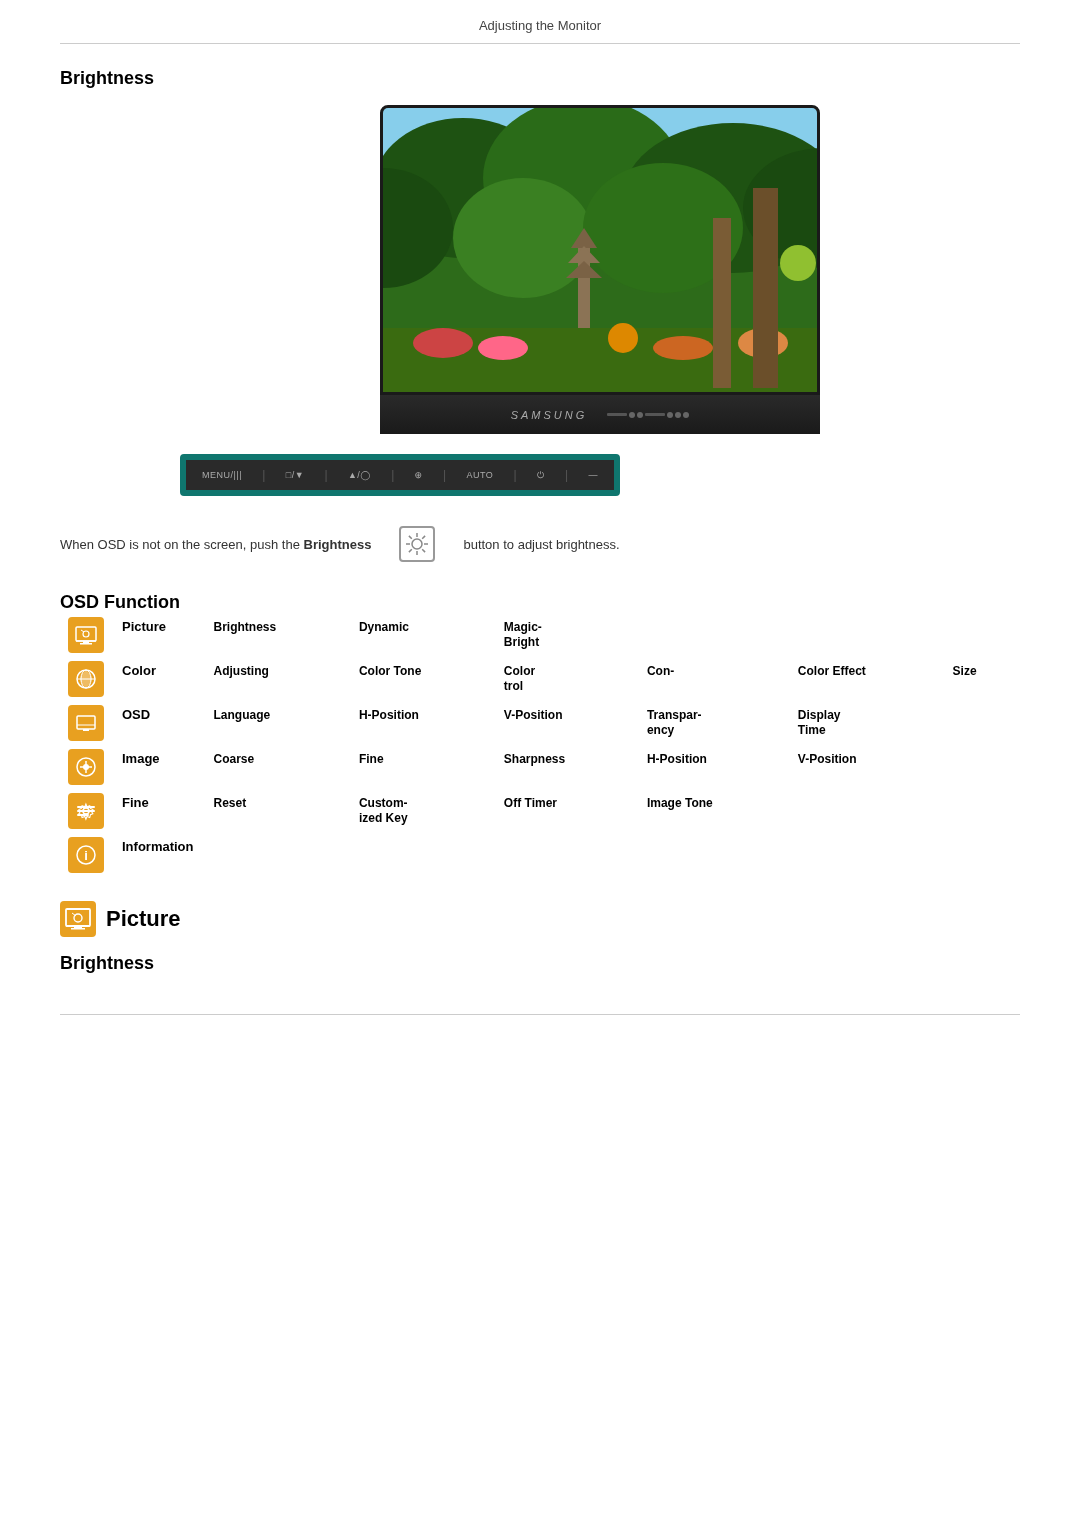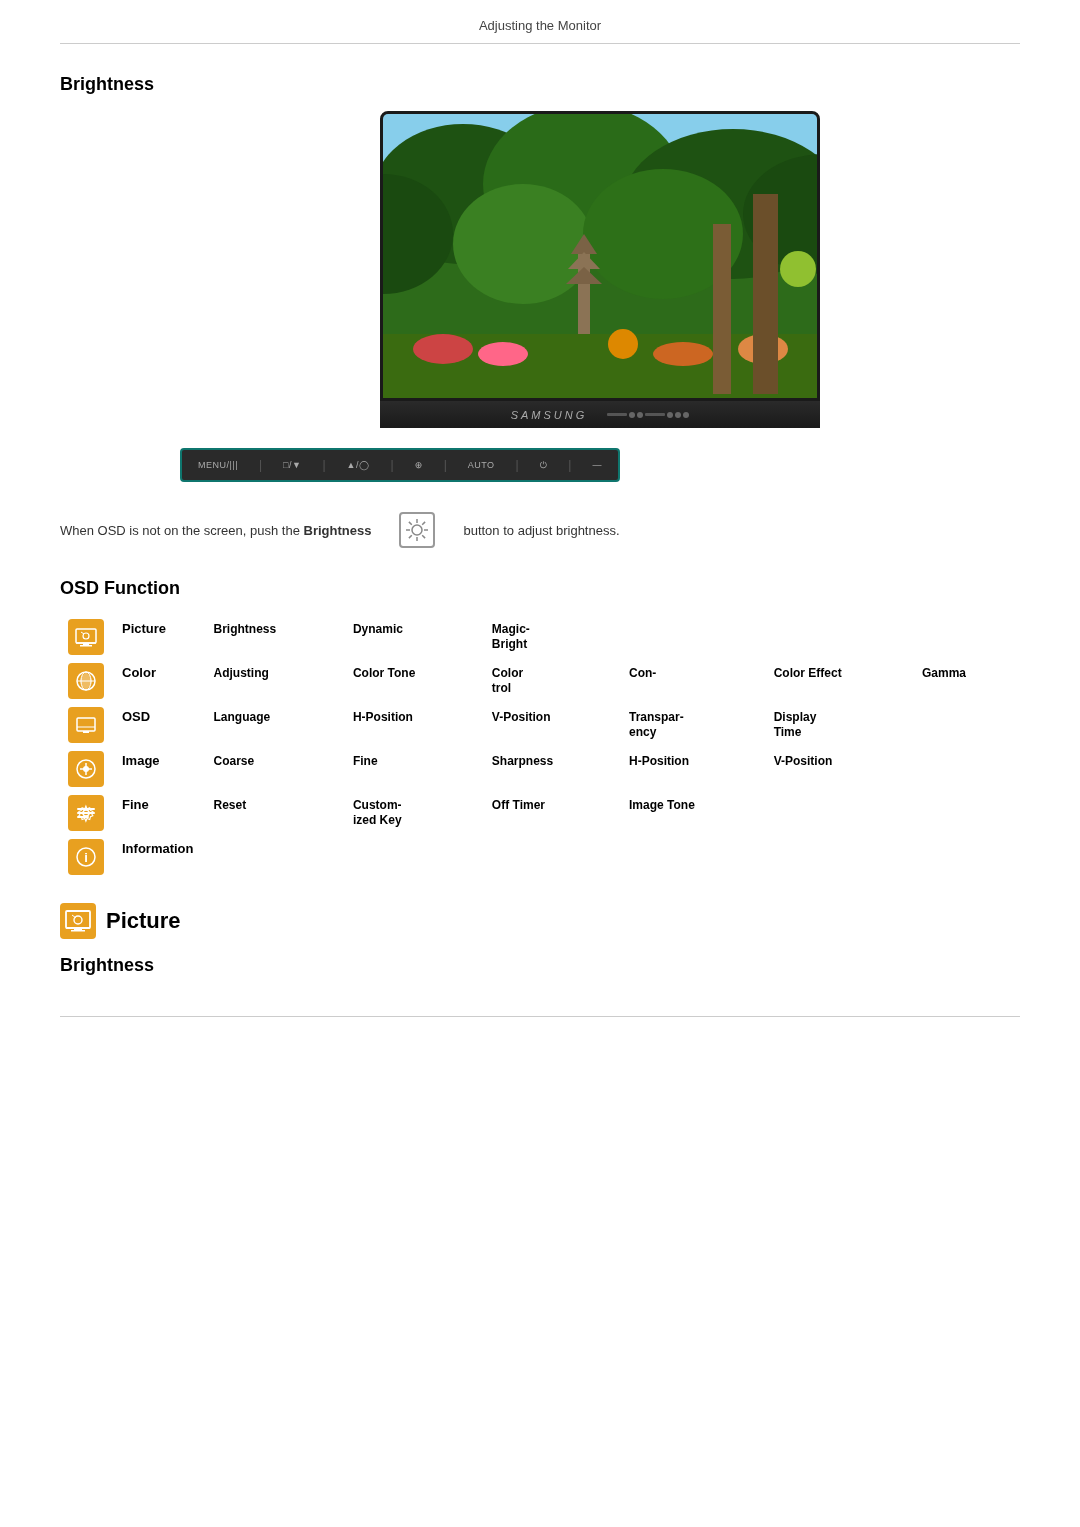--- a/index.html
+++ b/index.html
@@ -19,21 +19,21 @@
       padding: 0 60px;
       position: relative;
     }
 
     .page-header {
       text-align: center;
       padding: 18px 0 10px 0;
       font-size: 13px;
       color: #444;
       border-bottom: 1px solid #ccc;
-      margin-bottom: 30px;
+      margin-bottom: 24px;
     }
 
     .section-title {
       font-size: 18px;
       font-weight: bold;
       margin-bottom: 16px;
       margin-top: 10px;
     }
 
     .monitor-image-container {
@@ -49,21 +49,21 @@
       height: 290px;
       background: #2a2a2a;
       border-radius: 8px 8px 0 0;
       overflow: hidden;
       position: relative;
       border: 3px solid #1a1a1a;
     }
 
     .monitor-base-bar {
       width: 440px;
-      height: 27px;
+      height: 39px;
       background: linear-gradient(to bottom, #2a2a2a, #1a1a1a);
       display: flex;
       align-items: center;
       justify-content: center;
       border-radius: 0;
     }
 
     .samsung-logo {
       font-size: 11px;
       color: #aaa;
@@ -89,21 +89,21 @@
       background: #555;
       border-radius: 1px;
     }
 
     .osd-control-bar {
       margin-left: 120px;
       margin-top: 10px;
       margin-bottom: 30px;
       width: 440px;
       background: #2a2a2a;
-      border: 2px solid #0f766e;
+      border: 6px solid #0f766e;
       border-radius: 4px;
       padding: 8px 16px;
       display: flex;
       align-items: center;
       justify-content: space-between;
     }
 
     .osd-btn {
       color: #ccc;
       font-size: 10px;
@@ -139,21 +139,20 @@
       width: 36px;
       height: 36px;
       border: 2px solid #999;
       border-radius: 4px;
       margin: 0 4px;
     }
 
     .osd-function-title {
       font-size: 18px;
       font-weight: bold;
-      margin-bottom: 16px;
       margin-top: 10px;
     }
 
     .osd-table {
       width: 100%;
       border-collapse: collapse;
       margin-bottom: 24px;
       font-size: 13px;
     }
 
@@ -384,21 +383,21 @@
               <line x1="3" y1="12" x2="21" y2="12" stroke="white" stroke-width="1"></line>
             </svg>
           </div>
         </td>
         <td><span class="osd-menu-label">Color</span></td>
         <td><span class="osd-menu-item">Adjusting</span></td>
         <td><span class="osd-menu-item">Color Tone</span></td>
         <td><span class="osd-menu-item">Color<br>trol</span></td>
         <td><span class="osd-menu-item">Con-</span></td>
         <td><span class="osd-menu-item">Color Effect</span></td>
-        <td><span class="osd-menu-item">Gamma</span></td>
+        <td><span class="osd-menu-item">Size</span></td>
       </tr>
 
       <tr>
         <td style="padding: 4px 8px;">
           <div class="osd-row-icon icon-osd">
             <svg width="24" height="24" viewBox="0 0 24 24" xmlns="http://www.w3.org/2000/svg">
               <rect x="3" y="5" width="18" height="13" rx="1" fill="none" stroke="white" stroke-width="1.5"></rect>
               <line x1="3" y1="14" x2="21" y2="14" stroke="white" stroke-width="1"></line>
               <rect x="9" y="18" width="6" height="2" fill="white"></rect>
             </svg>

